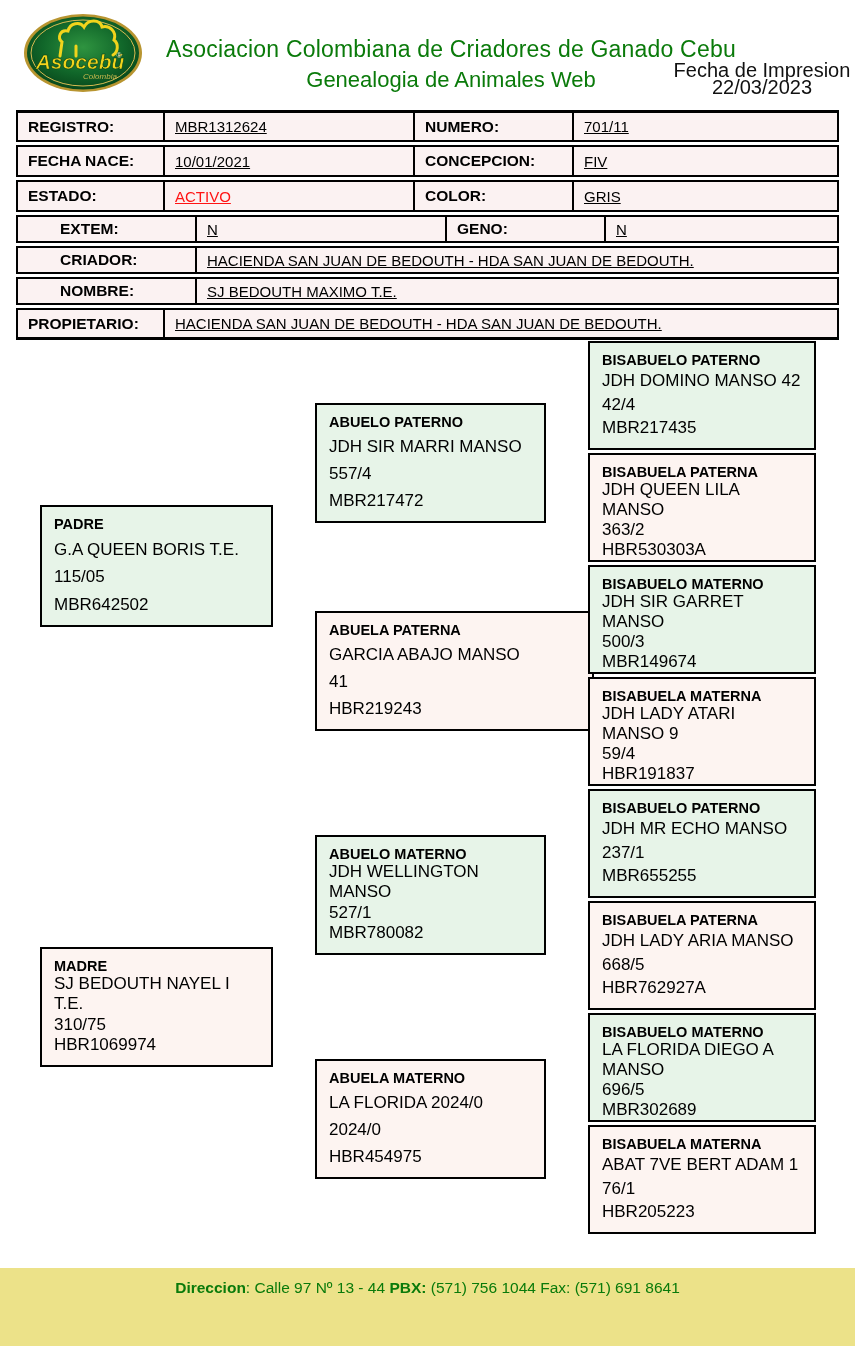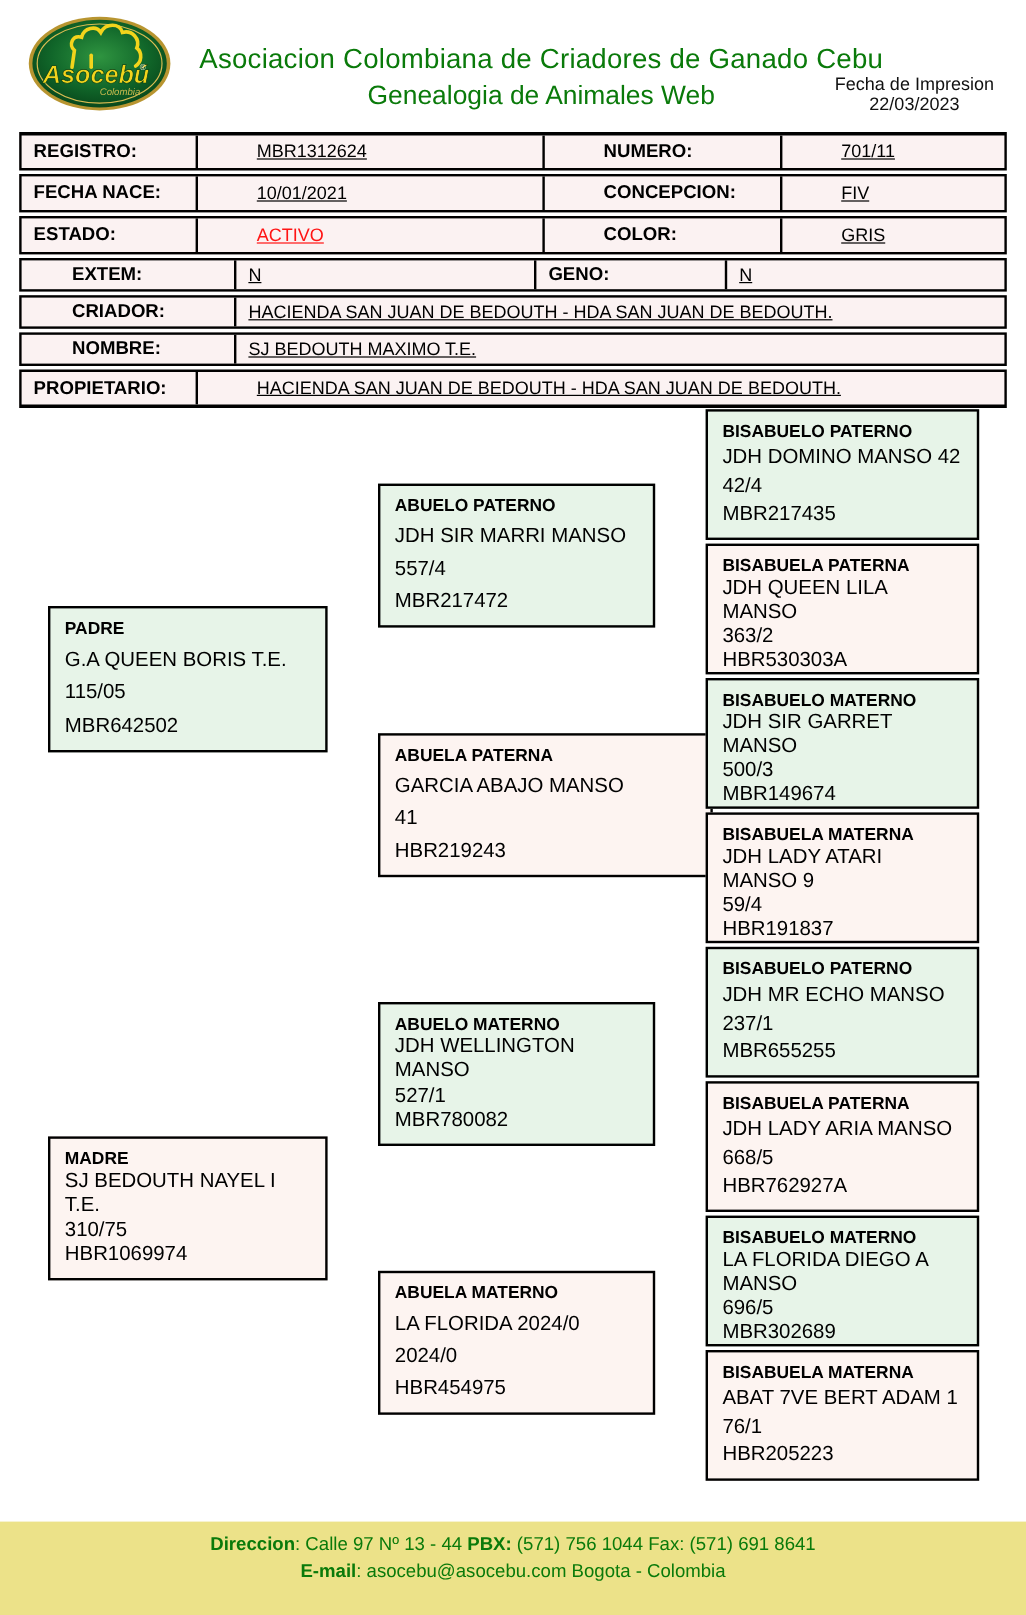--- a/index.html
+++ b/index.html
@@ -19,33 +19,33 @@
     width: 122px; height: 82px;
   }
   .header-titles {
     position: absolute; left: 145px; top: 36px; width: 612px;
     text-align: center; color: #0a7a0a;
   }
   .header-title { font-size: 23px; letter-spacing: 0.2px; }
   .header-subtitle { font-size: 22px; margin-top: 4px; }
   .print-date {
     position: absolute; left: 672px; top: 62px; width: 180px;
-    text-align: center; color: #111; font-size: 15px; line-height: 17px;
+    text-align: center; color: #111; font-size: 20px; line-height: 17px;
   }
 
   
   .info-table { position: absolute; left: 16px; top: 110px; width: 823px; }
   .trow {
     display: flex; align-items: center;
     border: 2px solid #000; background: #fbf2f2;
     margin-bottom: 3px;
   }
   .trow.first { border-top-width: 3px; }
   .trow.last { border-bottom-width: 3px; }
-  .trow.h31 { height: 32px; gap: 39px; }
+  .trow.h31 { height: 32px; }
   .trow.h27 { height: 28px; padding-left: 32px; }
   .cell { height: 100%; display: flex; align-items: center; padding-left: 10px; }
   .cell.label { font-weight: bold; font-size: 15.5px; }
   .cell.value { font-size: 15px; text-decoration: underline; }
   .c1 { width: 147px; border-right: 2px solid #000; }
   .c2 { width: 250px; border-right: 2px solid #000; }
   .c3 { width: 159px; border-right: 2px solid #000; }
   .c4 { flex: 1; }
   .cfull-label { width: 147px; border-right: 2px solid #000; }
   .cfull-value { flex: 1; }
@@ -262,16 +262,15 @@
 
   <div class="pbox pink b-bis7">
     <div class="ptitle">BISABUELA MATERNA</div>
     <div class="pline">ABAT 7VE BERT ADAM 1</div>
     <div class="pline">76/1</div>
     <div class="pline">HBR205223</div>
   </div>
 
   <div class="footer">
     <div class="fline"><span class="b">Direccion</span><span>: Calle 97 Nº 13 - 44 </span><span class="b">PBX:</span><span> (571) 756 1044 Fax: (571) 691 8641</span></div>
-    <div class="fline"><span class="b">E-mail</span><span>: asocebu@asocebu.com Bogota - Colombia</span></div>
   </div>
 
 </div>
 
 </body></html>

